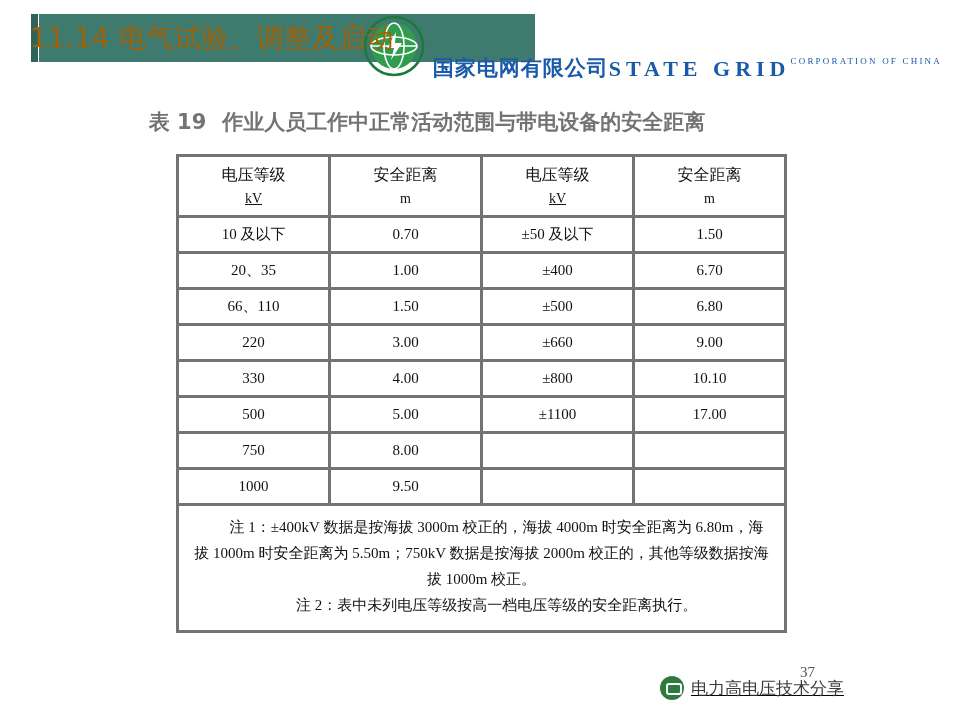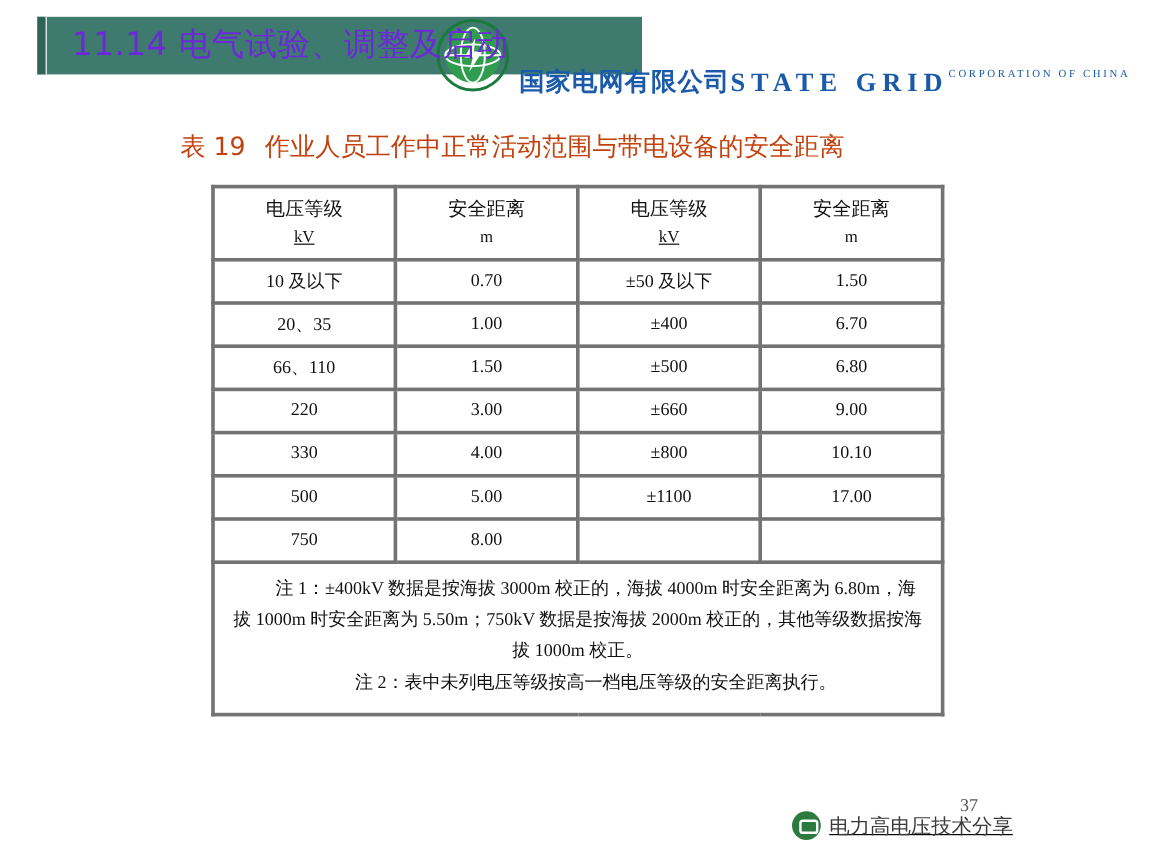--- a/index.html
+++ b/index.html
@@ -39,25 +39,25 @@
     position: absolute;
     left: 31px;
     top: 14px;
     width: 7px;
     height: 48px;
     background: #2f6359;
     z-index: 3;
   }
   .header-title {
     position: absolute;
-    left: 60px;
+    left: 30px;
     top: 14px;
     height: 48px;
     line-height: 48px;
-    color: #6d28d9;
+    color: #a16207;
     font-size: 27px;
     font-family: "DejaVu Sans", sans-serif;
     letter-spacing: 0.5px;
     z-index: 4;
     white-space: nowrap;
   }
 
   
   .logo-wrap {
     position: absolute;
@@ -100,22 +100,22 @@
   }
 
   
   .table-caption {
     position: absolute;
     left: 0;
     top: 108px;
     width: 854px;
     text-align: center;
     font-size: 21px;
-    font-weight: normal;
-    color: #c2410c;
+    font-weight: bold;
+    color: #737373;
     font-family: "DejaVu Sans", sans-serif;
   }
   .caption-no {
     margin-right: 16px;
   }
 
   
   .tbl-wrap {
     position: absolute;
     left: 176px;
@@ -298,20 +298,26 @@
         <td>5.00</td>
         <td>±1100</td>
         <td>17.00</td>
       </tr>
       <tr>
         <td>750</td>
         <td>8.00</td>
         <td class="blank-right first-blank"></td>
         <td class="blank-right first-blank"></td>
       </tr>
+      <tr>
+        <td>1000</td>
+        <td>9.50</td>
+        <td class="blank-right last-blank"></td>
+        <td class="blank-right last-blank"></td>
+      </tr>
 
       <tr>
         <td class="notes-cell" colspan="4">
           <p class="note-p">注 1：±400kV 数据是按海拔 3000m 校正的，海拔 4000m 时安全距离为 6.80m，海拔 1000m 时安全距离为 5.50m；750kV 数据是按海拔 2000m 校正的，其他等级数据按海拔 1000m 校正。</p>
           <p class="note-p">注 2：表中未列电压等级按高一档电压等级的安全距离执行。</p>
         </td>
       </tr>
     </tbody>
   </table>
 </div>

